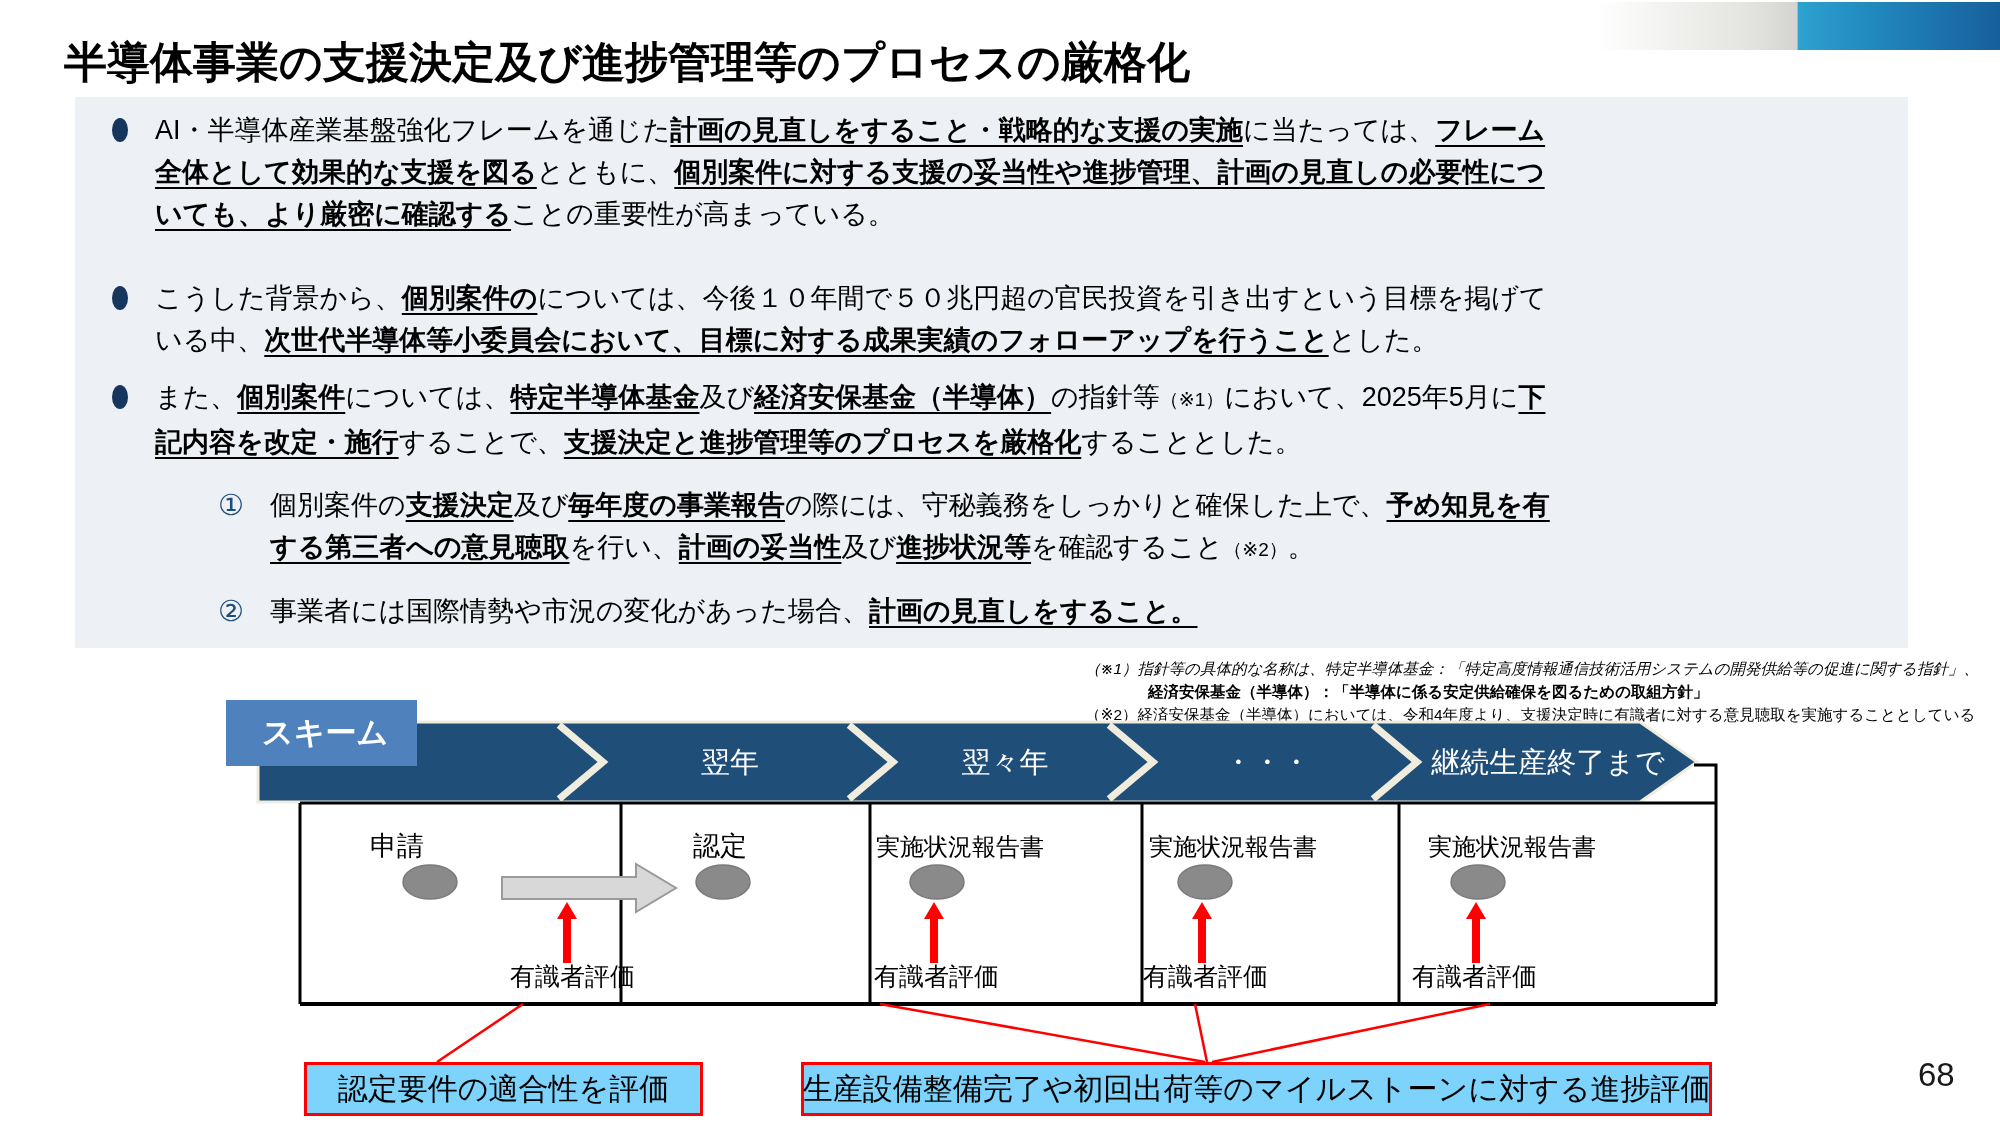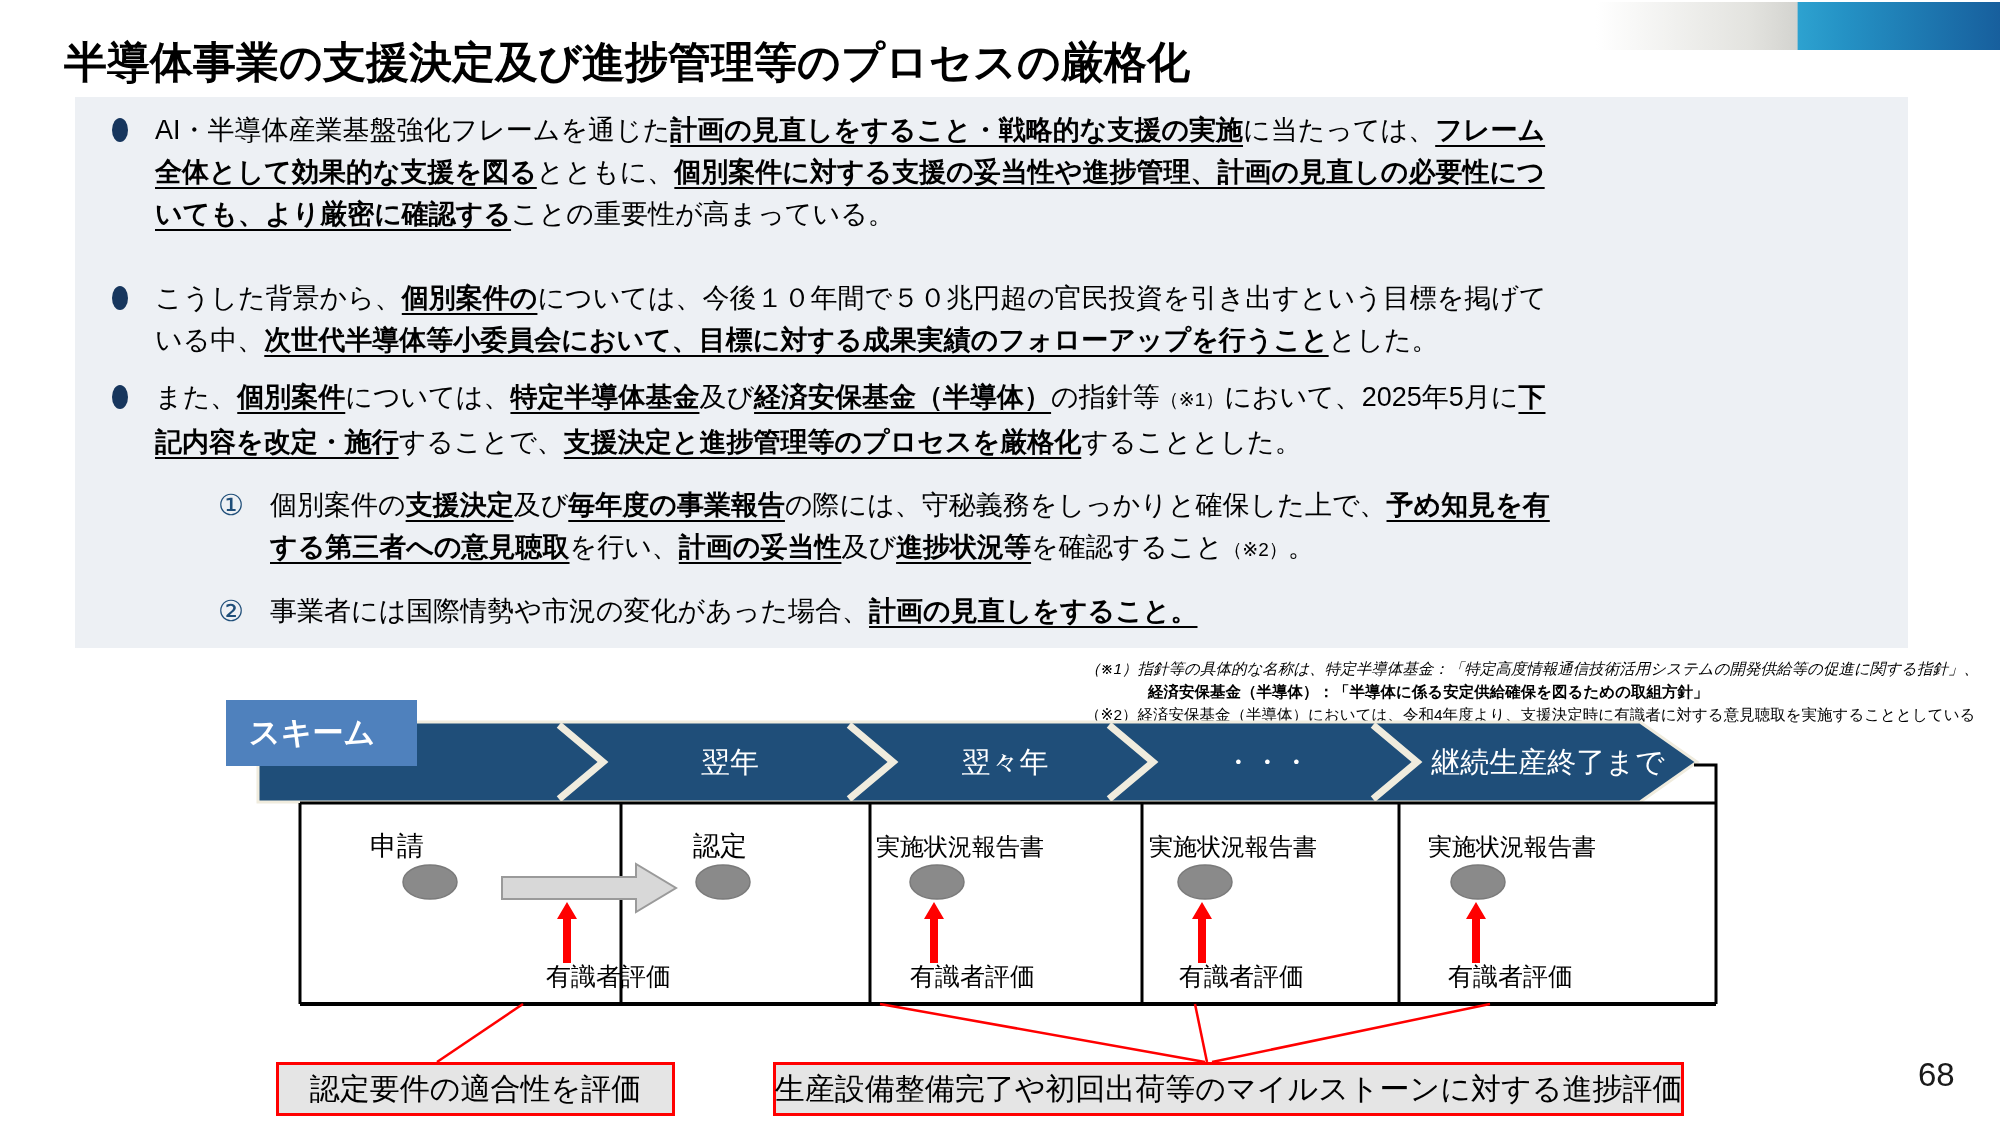--- a/index.html
+++ b/index.html
@@ -41,42 +41,42 @@
 
   
   .fn{position:absolute;font-size:15.5px;line-height:22px;white-space:nowrap;color:#000;}
   .fn1{left:1085px;top:658px;font-style:italic;}
   .fn2{left:1148px;top:681px;font-weight:bold;}
   .fn3{left:1085px;top:704px;}
 
   
   .schemeLabel{position:absolute;left:226px;top:700px;width:191px;height:66px;
     background:var(--scheme_blue,#4f81bd);color:#fff;font-size:31px;font-weight:bold;
-    display:flex;align-items:center;padding-left:23px;box-sizing:border-box;z-index:3;}
+    display:flex;align-items:center;padding-left:36px;box-sizing:border-box;z-index:3;}
   .diagram{position:absolute;left:0;top:0;width:2000px;height:1125px;z-index:1;}
 
   .bandLabel{position:absolute;top:741px;height:42px;line-height:42px;z-index:2;
     color:#fff;font-size:29px;text-align:center;}
   .bl0{left:258px;width:327px;}
   .bl1{left:585px;width:290px;}
   .bl2{left:875px;width:260px;}
   .bl3{left:1135px;width:264px;}
   .bl4{left:1399px;width:298px;}
 
   .cellLabel{position:absolute;z-index:2;color:#000;white-space:nowrap;}
   .lblApp{left:370px;top:828px;width:120px;font-size:27px;}
   .lblCert{left:660px;top:828px;width:120px;text-align:center;font-size:27px;}
   .lblRep{font-size:24px;top:831px;}
   .rep0{left:876px;} .rep1{left:1149px;} .rep2{left:1428px;}
-  .lblExp{font-size:25px;top:960px;margin-left:36px;}
+  .lblExp{font-size:25px;top:960px;}
   .exp0{left:510px;} .exp1{left:874px;} .exp2{left:1143px;} .exp3{left:1412px;}
 
   .callout{position:absolute;top:1062px;height:54px;z-index:2;box-sizing:border-box;
-    border:3px solid var(--accent_red,#ff0000);background:#e5e5e5;display:flex;
-    align-items:center;justify-content:center;font-size:30px;white-space:nowrap;}
+    border:3px solid var(--accent_red,#ff0000);background:#7dd3fc;display:flex;
+    align-items:center;justify-content:center;font-size:30px;white-space:nowrap;margin-left:28px;}
   .co1{left:276px;width:399px;}
   .co2{left:773px;width:911px;}
 
   .pageNum{position:absolute;left:1918px;top:1056px;font-size:33px;color:#1a1a1a;}
 </style>
 </head>
 <body>
 
 <div class="slide">
 

